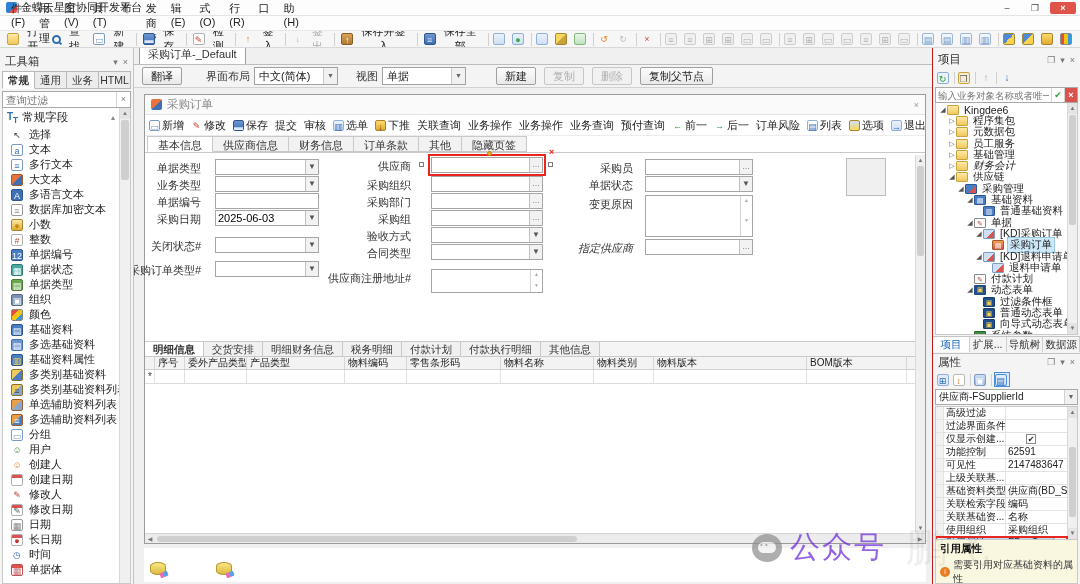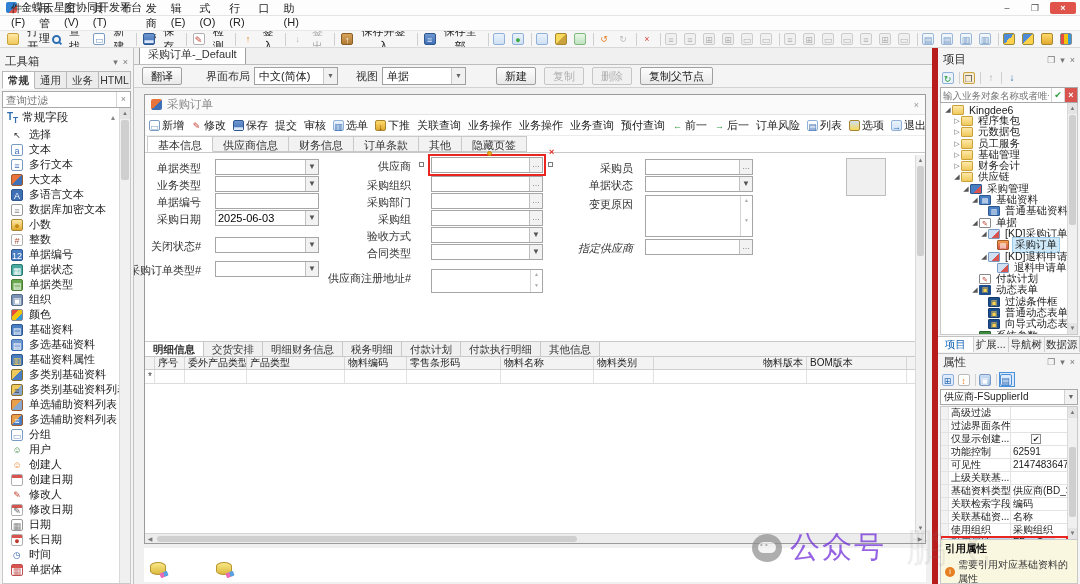--- a/index.html
+++ b/index.html
@@ -145,21 +145,21 @@
   #dz-vscroll .thumb { position:absolute; left:1px; right:1px; top:11px; height:90px; background:#cfcfcf; border-radius:2px; }
 
   #bottomstrip { position:absolute; left:10px; top:500px; width:782px; height:34px; background:#fff; }
   .db { position:absolute; width:16px; height:13px; background:linear-gradient(#f9e887,#ddb93e);
         border:1px solid #b8962e; border-radius:8px/4px; }
   .db:after { content:""; position:absolute; right:-3px; bottom:-3px; width:8px; height:5px;
               background:linear-gradient(90deg,#e86bb5 50%,#5aa0e0 50%); transform:rotate(-20deg);
               border-radius:1px; }
 
   
-  #rightcol { width:148px; background:#f4f4f4; border-left:6px solid #b91c1c; display:flex;
+  #rightcol { width:148px; background:#f4f4f4; border-left:1px solid #b91c1c; display:flex;
               flex-direction:column; padding-top:3px; overflow:hidden; }
   .rpanel-head { height:17px; display:flex; align-items:center; padding:0 5px; font-size:11.5px; }
   #proj-tb { height:19px; display:flex; align-items:center; padding:0 3px; }
   .ptbi { width:16px; height:15px; display:flex; align-items:center; justify-content:center; }
   .psep { width:1px; height:12px; background:#d0d0d0; margin:0 2px; }
   #proj-search { display:flex; height:16px; margin:0 2px; border:1px solid #a9a9a9; background:#fff; }
   #proj-search input { flex:1; min-width:0; border:none; outline:none; font-size:9.5px; padding:0 2px;
                        color:#555; font-family:inherit; }
   .psbtn { width:13px; text-align:center; font-size:9px; line-height:14px; border-left:1px solid #d5d5d5; }
   #proj-tree { flex:1; background:#fff; border:1px solid #c9c9c9; border-top:none; margin:0 2px;
@@ -754,21 +754,21 @@
         </div>
       <div id="grid-head">
           <span class="gh" style="width: 10px;"></span>
           <span class="gh" style="width: 30px;">序号</span>
           <span class="gh" style="width: 62px;">委外产品类型</span>
           <span class="gh" style="width: 98px;">产品类型</span>
           <span class="gh" style="width: 62px;">物料编码</span>
           <span class="gh" style="width: 94px;">零售条形码</span>
           <span class="gh" style="width: 93px;">物料名称</span>
           <span class="gh" style="width: 60px;">物料类别</span>
-          <span class="gh" style="width: 153px; text-align: right;">物料版本</span>
+          <span class="gh" style="width: 153px;">物料版本</span>
           <span class="gh" style="width: 100px;">BOM版本</span>
         </div>
       <div id="grid-row">
           <span class="gc" style="width: 10px;">*</span>
           <span class="gc" style="width: 30px;"></span>
           <span class="gc" style="width: 62px;"></span>
           <span class="gc" style="width: 98px;"></span>
           <span class="gc" style="width: 62px;"></span>
           <span class="gc" style="width: 94px;"></span>
           <span class="gc" style="width: 93px;"></span>
@@ -846,21 +846,21 @@
           <div class="trow" style="padding-left: 12px;">
             <span class="arr">▷</span>
             <span class="icn ticn" style="background: linear-gradient(rgb(255, 233, 168), rgb(240, 201, 92)); border: 1px solid rgb(202, 162, 60); width: 12px; height: 10px; line-height: 9px;"></span>
             <span class="tlabel">员工服务</span>
           </div>
           <div class="trow" style="padding-left: 12px;">
             <span class="arr">▷</span>
             <span class="icn ticn" style="background: linear-gradient(rgb(255, 233, 168), rgb(240, 201, 92)); border: 1px solid rgb(202, 162, 60); width: 12px; height: 10px; line-height: 9px;"></span>
             <span class="tlabel">基础管理</span>
           </div>
-          <div class="trow" style="padding-left: 12px;">
+          <div class="trow" style="padding-left: 12px; font-style: italic;">
             <span class="arr">▷</span>
             <span class="icn ticn" style="background: linear-gradient(rgb(255, 233, 168), rgb(240, 201, 92)); border: 1px solid rgb(202, 162, 60); width: 12px; height: 10px; line-height: 9px;"></span>
             <span class="tlabel">财务会计</span>
           </div>
           <div class="trow" style="padding-left: 12px;">
             <span class="arr">◢</span>
             <span class="icn ticn" style="background: linear-gradient(rgb(255, 233, 168), rgb(240, 201, 92)); border: 1px solid rgb(202, 162, 60); width: 12px; height: 10px; line-height: 9px;"></span>
             <span class="tlabel">供应链</span>
           </div>
           <div class="trow" style="padding-left: 21px;">

